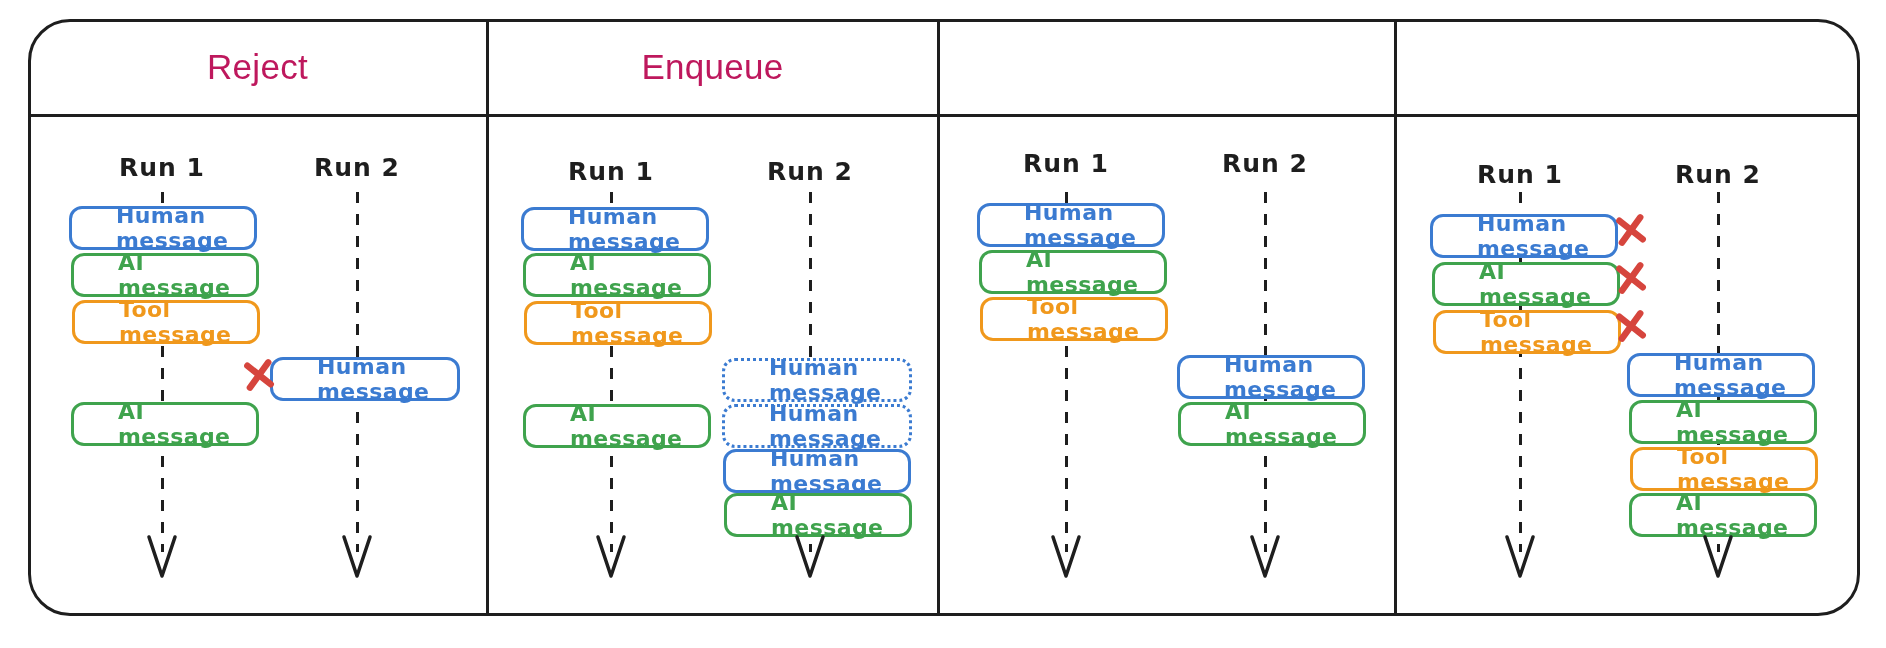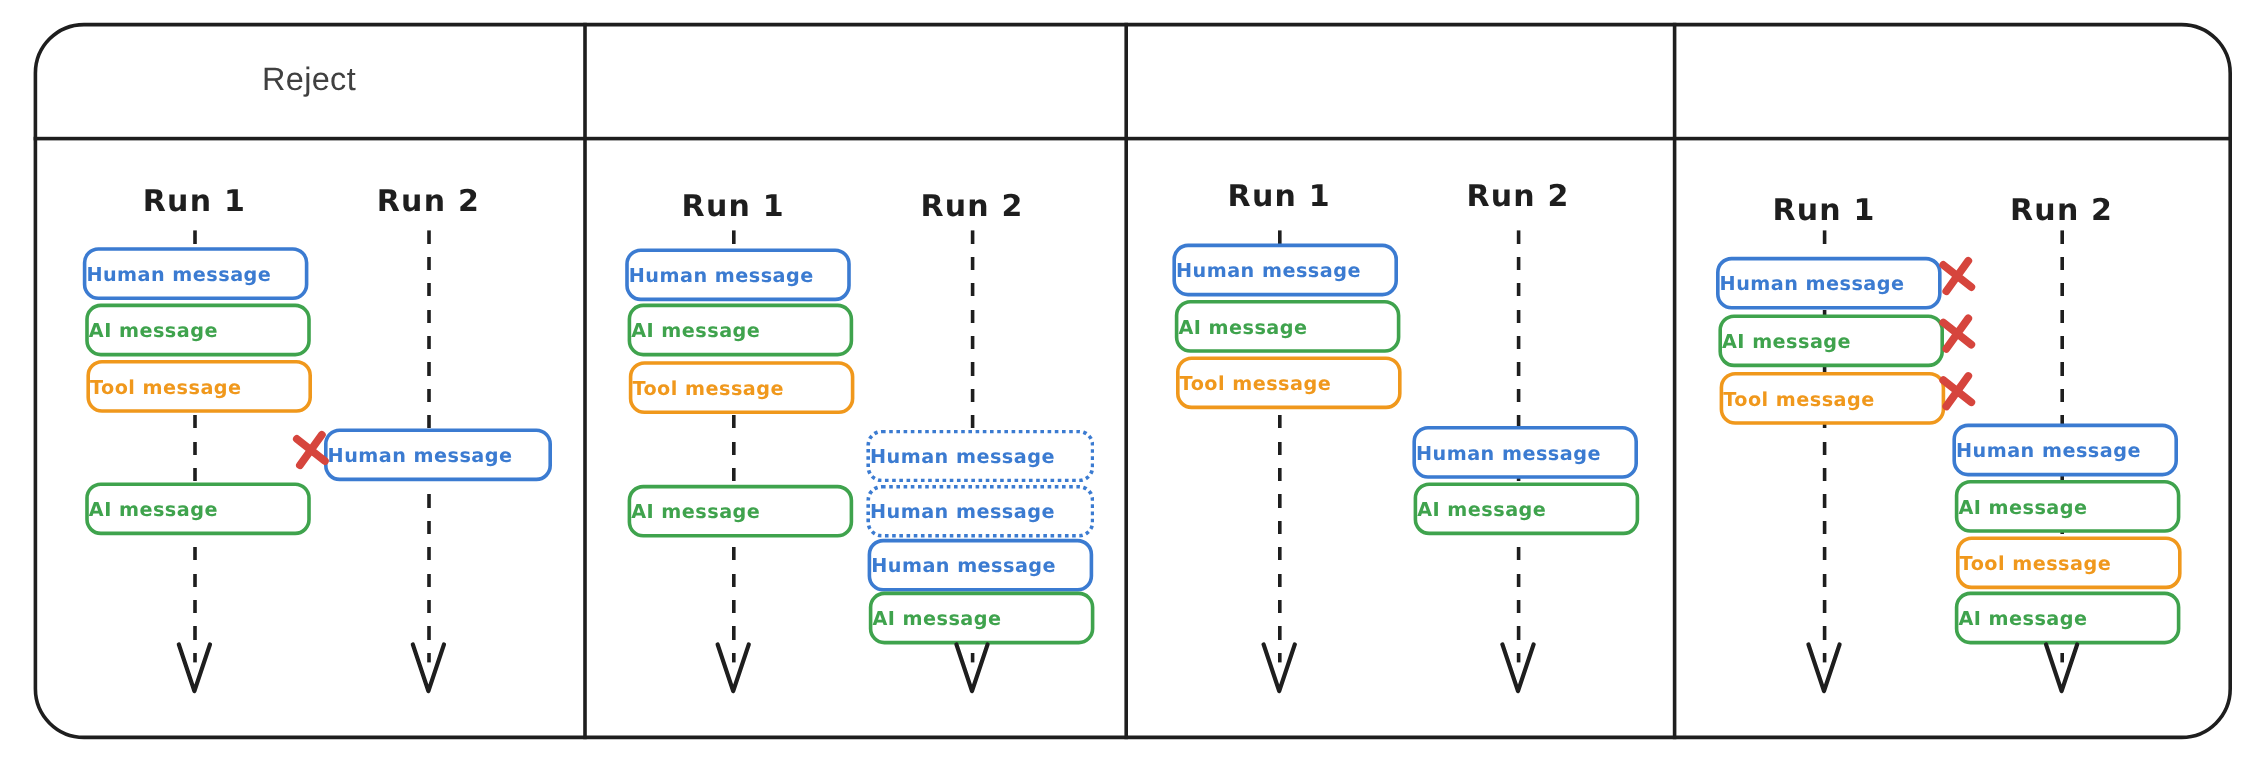--- a/index.html
+++ b/index.html
@@ -8,37 +8,37 @@
     font-family:"DejaVu Sans", sans-serif;
   }
   .frame{
     position:absolute;border:3px solid #1e1e1e;border-radius:42px;background:transparent;
     box-sizing:border-box;
   }
   .hline{position:absolute;height:3px;background:#1e1e1e;}
   .divider{position:absolute;width:3px;background:#1e1e1e;}
   .panel-title{
     position:absolute;display:flex;align-items:center;justify-content:center;
-    font-family:"Liberation Sans", sans-serif;font-size:27px;font-weight:500;color:#404040;
+    font-family:"Liberation Sans", sans-serif;font-size:35px;font-weight:500;color:#be185d;
     letter-spacing:0.3px;
   }
   .run-label{
     position:absolute;width:140px;text-align:center;
     font-size:25px;font-weight:700;color:#1e1e1e;letter-spacing:1px;
   }
   .dash-line{
     position:absolute;width:3px;z-index:1;
     background:repeating-linear-gradient(180deg,#1e1e1e 0 11px,transparent 11px 22px);
   }
   .arrow{position:absolute;z-index:3;width:36px;height:48px;}
   .msg-box{
     position:absolute;height:44px;box-sizing:border-box;z-index:2;
     border-radius:13px;background:#ffffff;
     display:flex;align-items:center;justify-content:flex-start;
-    font-size:16px;font-weight:600;letter-spacing:0.4px;
+    font-size:22px;font-weight:600;letter-spacing:0.4px;padding-left:44px;
   }
   .msg-box.dotted{border-style:dotted !important;}
   .xmark{position:absolute;z-index:4;width:36px;height:36px;transform:rotate(-4deg);}
 </style>
 </head>
 <body>
 
 <div id="canvas" style="background: rgb(255, 255, 255);">
     <div class="frame" style="left: 28px; top: 19px; width: 1832px; height: 597px; border-radius: 42px;"></div>
     <div class="hline" style="left: 28px; top: 114px; width: 1832px;"></div>
@@ -65,20 +65,21 @@
     <div class="arrow" style="left: 339px; top: 532px;"><svg width="36" height="48" viewBox="0 0 36 48">
         <path d="M5 5 L18 44 L31 5" fill="none" stroke="#1e1e1e" stroke-width="3.5" stroke-linecap="round" stroke-linejoin="round"></path>
       </svg></div>
     <div class="msg-box" style="left: 270px; top: 357px; width: 190px; border: 3px solid rgb(59, 123, 209); color: rgb(59, 123, 209);">
       <span>Human message</span>
     </div>
     <div class="xmark" style="left: 241px; top: 356px;"><svg width="36" height="36" viewBox="0 0 36 36">
         <path d="M7 9 L29 29 M28 7 L8 31" fill="none" stroke="#d6453d" stroke-width="6.5" stroke-linecap="round"></path>
       </svg></div>
     <div class="divider" style="left: 486px; top: 19px; height: 597px;"></div>
+    <div class="panel-title" style="left: 487px; top: 19px; width: 451px; height: 95px; transform: translateY(0px);">Enqueue</div>
     <div class="run-label" style="left: 541px; top: 157px;">Run 1</div>
     <div class="dash-line" style="left: 610px; top: 192px; height: 360px;"></div>
     <div class="arrow" style="left: 593px; top: 532px;"><svg width="36" height="48" viewBox="0 0 36 48">
         <path d="M5 5 L18 44 L31 5" fill="none" stroke="#1e1e1e" stroke-width="3.5" stroke-linecap="round" stroke-linejoin="round"></path>
       </svg></div>
     <div class="msg-box" style="left: 521px; top: 207px; width: 188px; border: 3px solid rgb(59, 123, 209); color: rgb(59, 123, 209);">
       <span>Human message</span>
     </div>
     <div class="msg-box" style="left: 523px; top: 253px; width: 188px; border: 3px solid rgb(63, 163, 77); color: rgb(63, 163, 77);">
       <span>AI message</span>

